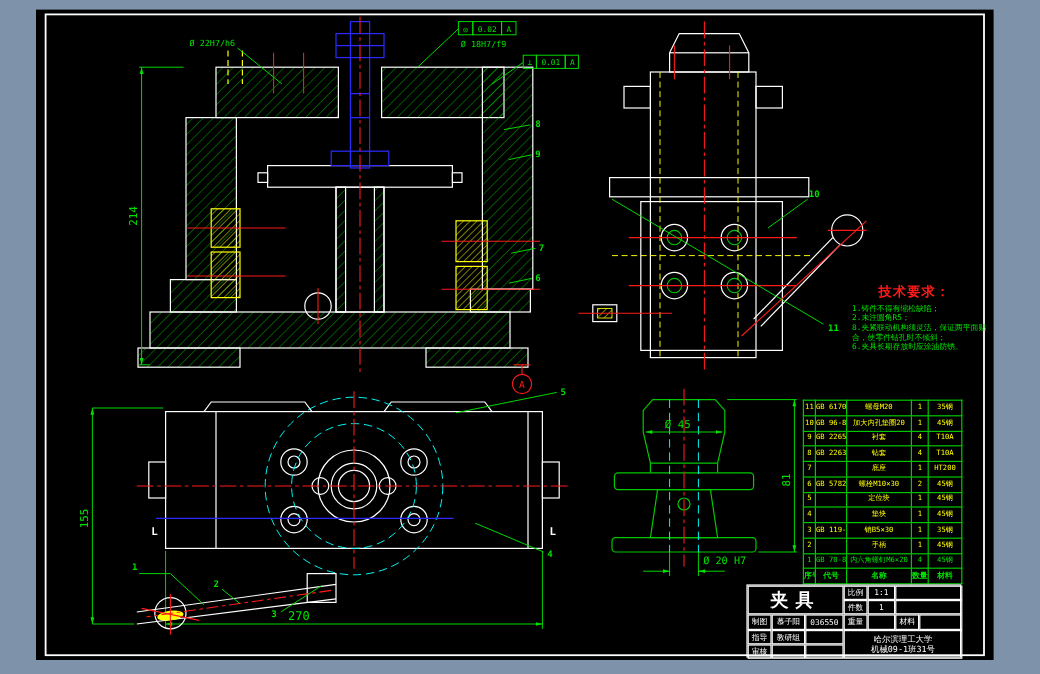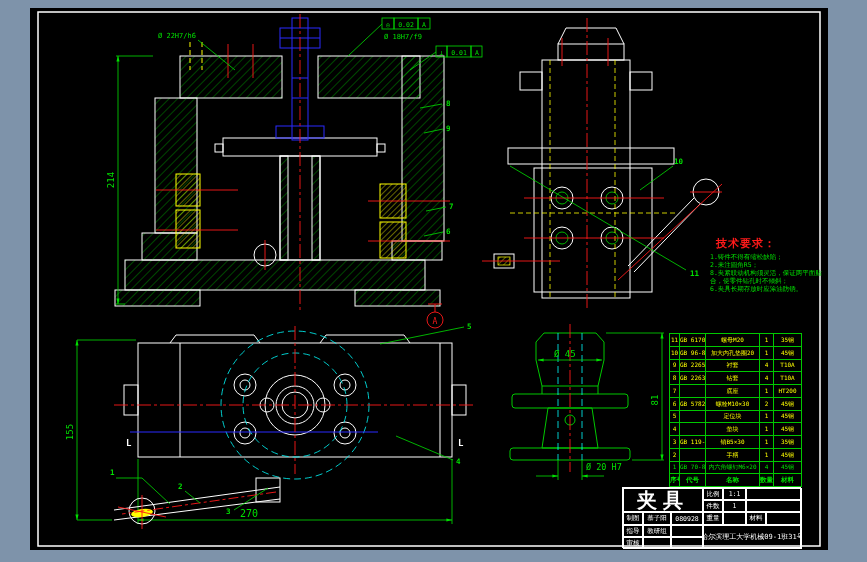--- a/index.html
+++ b/index.html
@@ -9,21 +9,21 @@
     font-family:"DejaVu Sans Mono","Liberation Mono",monospace;
   }
   .sheet{
     position:absolute;left:30px;top:8px;width:798px;height:542px;
     background:#000;
   }
   .sheet svg{position:absolute;left:0;top:0;}
 
   
   .techreq{position:absolute;left:680px;top:228px;width:122px;color:#00e000;}
-  .techreq .tr-title{color:#ff1a1a;font-weight:bold;font-size:11px;letter-spacing:1px;margin-left:6px;margin-bottom:2px;}
+  .techreq .tr-title{color:#ff1a1a;font-weight:bold;font-size:11px;letter-spacing:1px;margin-left:22px;margin-bottom:2px;}
   .techreq .tr-line{font-size:6.5px;line-height:8px;}
 
   
   table.parts{
     position:absolute;left:639px;top:325px;width:132px;height:154px;
     border-collapse:collapse;table-layout:fixed;
   }
   table.parts td{
     border:1px solid #00c800;color:#ffff00;font-size:6px;line-height:6px;
     text-align:center;padding:0;overflow:hidden;white-space:nowrap;
@@ -37,22 +37,22 @@
     position:absolute;left:592px;top:479px;width:179px;height:61px;
     display:grid;color:#fff;font-size:6.5px;
     grid-template-columns:20px 28px 32px 20px 23px 20px 36px;
     grid-template-rows:12px 12px 13px 12px 12px;
     border:1px solid #fff;box-sizing:border-box;
   }
   .tblock>div{
     border:0.5px solid #fff;display:flex;align-items:center;justify-content:center;
     overflow:hidden;white-space:nowrap;
   }
-  .tb-title{grid-column:1/4;grid-row:1/3;font-size:20px;font-weight:bold;letter-spacing:6px;}
-  .tb-school{grid-column:4/8;grid-row:4/6;font-size:7px;line-height:8px;}
+  .tb-title{grid-column:1/4;grid-row:1/3;font-size:15px;font-weight:bold;letter-spacing:6px;}
+  .tb-school{grid-column:4/8;grid-row:4/6;flex-direction:column;font-size:7px;line-height:8px;}
 </style>
 </head>
 <body>
 
 <div class="sheet">
 <svg width="798" height="542" viewBox="0 0 798 542">
   <defs>
     <pattern id="hg" width="6" height="6" patternUnits="userSpaceOnUse" patternTransform="rotate(45)">
       <line x1="0" y1="0" x2="0" y2="6" stroke="#00c800" stroke-width="0.7"></line>
     </pattern>
@@ -447,21 +447,21 @@
   <div class="tblock">
     <div class="tb-title">夹具</div>
     <div style="grid-column:4;grid-row:1">比例</div>
     <div style="grid-column:5;grid-row:1">1:1</div>
     <div style="grid-column:6/8;grid-row:1"></div>
     <div style="grid-column:4;grid-row:2">件数</div>
     <div style="grid-column:5;grid-row:2">1</div>
     <div style="grid-column:6/8;grid-row:2"></div>
     <div style="grid-column:1;grid-row:3">制图</div>
     <div style="grid-column:2;grid-row:3">慕子阳</div>
-    <div style="grid-column:3;grid-row:3">080928</div>
+    <div style="grid-column:3;grid-row:3">036550</div>
     <div style="grid-column:4;grid-row:3">重量</div>
     <div style="grid-column:5;grid-row:3"></div>
     <div style="grid-column:6;grid-row:3">材料</div>
     <div style="grid-column:7;grid-row:3"></div>
     <div style="grid-column:1;grid-row:4">指导</div>
     <div style="grid-column:2;grid-row:4">教研组</div>
     <div style="grid-column:3;grid-row:4"></div>
     <div class="tb-school">
       <span>哈尔滨理工大学</span>
       <span>机械09-1班31号</span>

